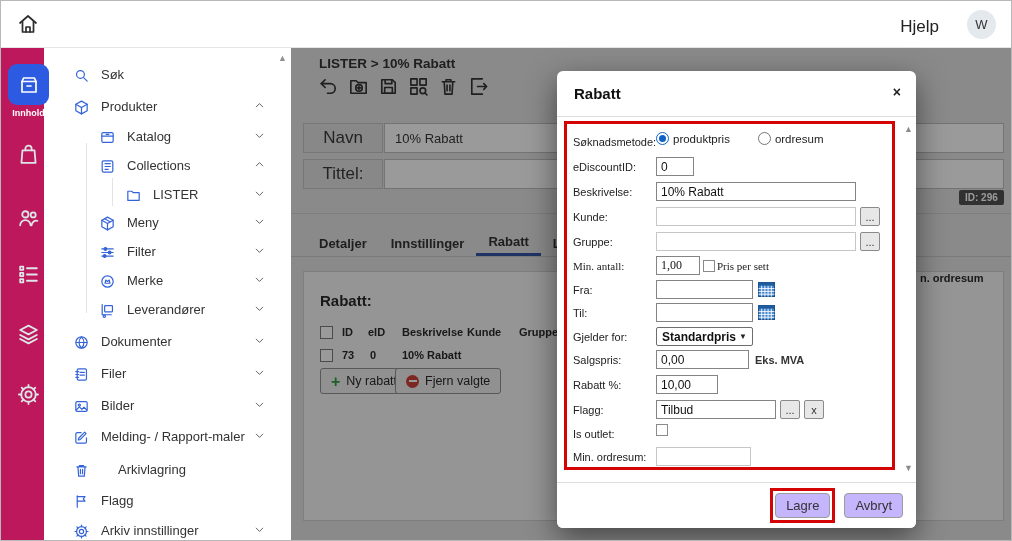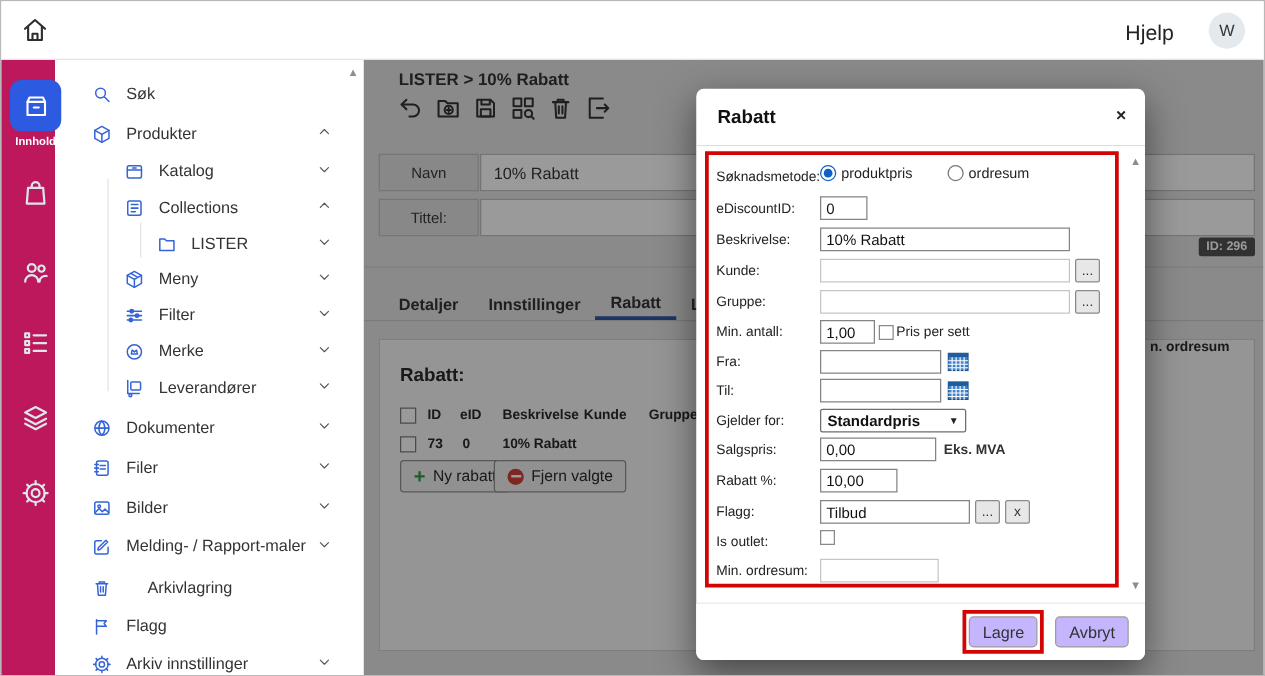--- a/index.html
+++ b/index.html
@@ -32,21 +32,21 @@
   .side-item .icn{width:17px;height:17px;color:#3464d8;margin-right:11px;flex:0 0 17px}
   .side-item .chev{position:absolute;left:197px;width:13px;height:13px;color:#555}
   .guide{position:absolute;width:1px;background:#e3e3e3}
 
   
   .content{position:absolute;top:47px;left:290px;right:0;bottom:0;background:#e3e3e3}
   .breadcrumb{position:absolute;left:28px;top:8px;font-size:13.5px;font-weight:600;color:#2c2c2c}
   .toolbar{position:absolute;left:26px;top:27px;display:flex;gap:7px}
   .toolbar .tbi{width:23px;height:23px;color:#2c2c2c;cursor:pointer}
   .frow-label{position:absolute;left:12px;width:80px;height:30px;background:#e0e0e0;border:1px solid #c2c2c2;
-    display:flex;align-items:center;justify-content:center;font-size:12px;color:#333}
+    display:flex;align-items:center;justify-content:center;font-size:17px;color:#333}
   .frow-input{position:absolute;left:93px;right:7px;height:30px;background:#fff;border:1px solid #bdbdbd;
     font-size:13px;color:#2f2f2f;padding:0 10px;font-family:inherit}
   .id-badge{position:absolute;left:668px;top:142px;background:#4a4a4a;color:#fff;font-size:10px;font-weight:700;padding:2px 6px;border-radius:2px}
   .divider1{position:absolute;left:0;right:0;top:165px;height:1px;background:#cfcfcf}
   .tabs{position:absolute;left:16px;top:182px;height:26px;display:flex}
   .tab{padding:0 12px;font-size:13px;font-weight:700;color:#2b2b2b;display:flex;align-items:center;cursor:pointer;white-space:nowrap}
   .tab.active{border-bottom:3px solid #2b4ea4}
   .divider2{position:absolute;left:0;right:0;top:208px;height:1px;background:#c8c8c8}
   .panel{position:absolute;left:12px;top:223px;width:701px;height:250px;background:#f6f6f6;border:1px solid #cfcfcf}
   .panel-heading{position:absolute;left:16px;top:20px;font-size:15px;font-weight:700;color:#222}
@@ -73,21 +73,21 @@
   .mlabel{position:absolute;left:0;top:4px;font-size:11px;color:#222;white-space:nowrap}
   .mctrl{position:absolute;left:83px;top:0;display:flex;align-items:center}
   .minput{height:19px;border:1px solid #848484;font-size:12px;padding:0 4px;font-family:inherit;color:#111;background:#fff}
   .minput.light{border-color:#c6c6c6}
   .mini-btn{height:19px;min-width:20px;background:#e7e7e7;border:1px solid #8a8a8a;font-size:11px;color:#333;
     display:flex;align-items:center;justify-content:center;padding:0 4px;cursor:pointer;border-radius:2px;margin-left:4px;font-family:inherit}
   .radio{width:13px;height:13px;border-radius:50%;border:1px solid #767676;display:inline-block;position:relative;background:#fff;cursor:pointer}
   .radio.sel{border-color:#0f62c4}
   .radio.sel::after{content:"";position:absolute;left:2px;top:2px;width:7px;height:7px;border-radius:50%;background:#0f62c4}
   .ropt{display:flex;align-items:center;gap:4px;font-size:11.5px;color:#222;margin-right:28px}
-  .mselect{height:19px;border:1px solid #6d6d6d;border-radius:2px;display:flex;align-items:center;gap:23px;padding:0 5px;
+  .mselect{height:19px;border:1px solid #6d6d6d;border-radius:2px;display:flex;align-items:center;gap:3px;padding:0 5px;
     font-size:12px;font-weight:600;color:#111;background:#fff;cursor:pointer}
   .mselect .car{font-size:8px;color:#222}
   .msuffix{font-size:11px;font-weight:600;color:#333;margin-left:6px;white-space:nowrap}
   .mcheck{width:12px;height:12px;border:1px solid #8a8a8a;background:#fff;display:inline-block;cursor:pointer}
   .chk-label{font-size:11px;color:#222;margin-left:2px;white-space:nowrap}
   .cal{width:17px;height:15px;margin-left:5px;cursor:pointer}
   .modal-foot{position:absolute;bottom:0;left:0;right:0;height:46px;border-top:1px solid #ddd;display:flex;
     align-items:center;justify-content:flex-end;padding-right:13px;gap:9px;border-radius:0 0 6px 6px;background:#fff}
   .mbtn{height:25px;padding:0 10px;background:#c4b5fd;border:1px solid #9c9c9c;border-radius:4px;font-size:13px;color:#333;cursor:pointer;font-family:inherit}
   .save-annot{border:3px solid #d40404;padding:2px;line-height:0}
@@ -515,21 +515,21 @@
             <button class="mini-btn">...</button>
           </div>
         </div>
         <div class="mrow" style="top: 115px;">
           <span class="mlabel">Gruppe:</span>
           <div class="mctrl">
             <input class="minput light" style="width: 200px;">
             <button class="mini-btn">...</button>
           </div>
         </div>
-        <div class="mrow" style="top: 139px;">
+        <div class="mrow" style="top: 139px; font-family: Liberation Serif, serif;">
           <span class="mlabel">Min. antall:</span>
           <div class="mctrl">
             <input class="minput" value="1,00" style="width: 44px;">
             <span class="mcheck" style="margin-left: 3px;"></span>
             <span class="chk-label">Pris per sett</span>
           </div>
         </div>
         <div class="mrow" style="top: 186px;">
           <span class="mlabel">Til:</span>
           <div class="mctrl">

